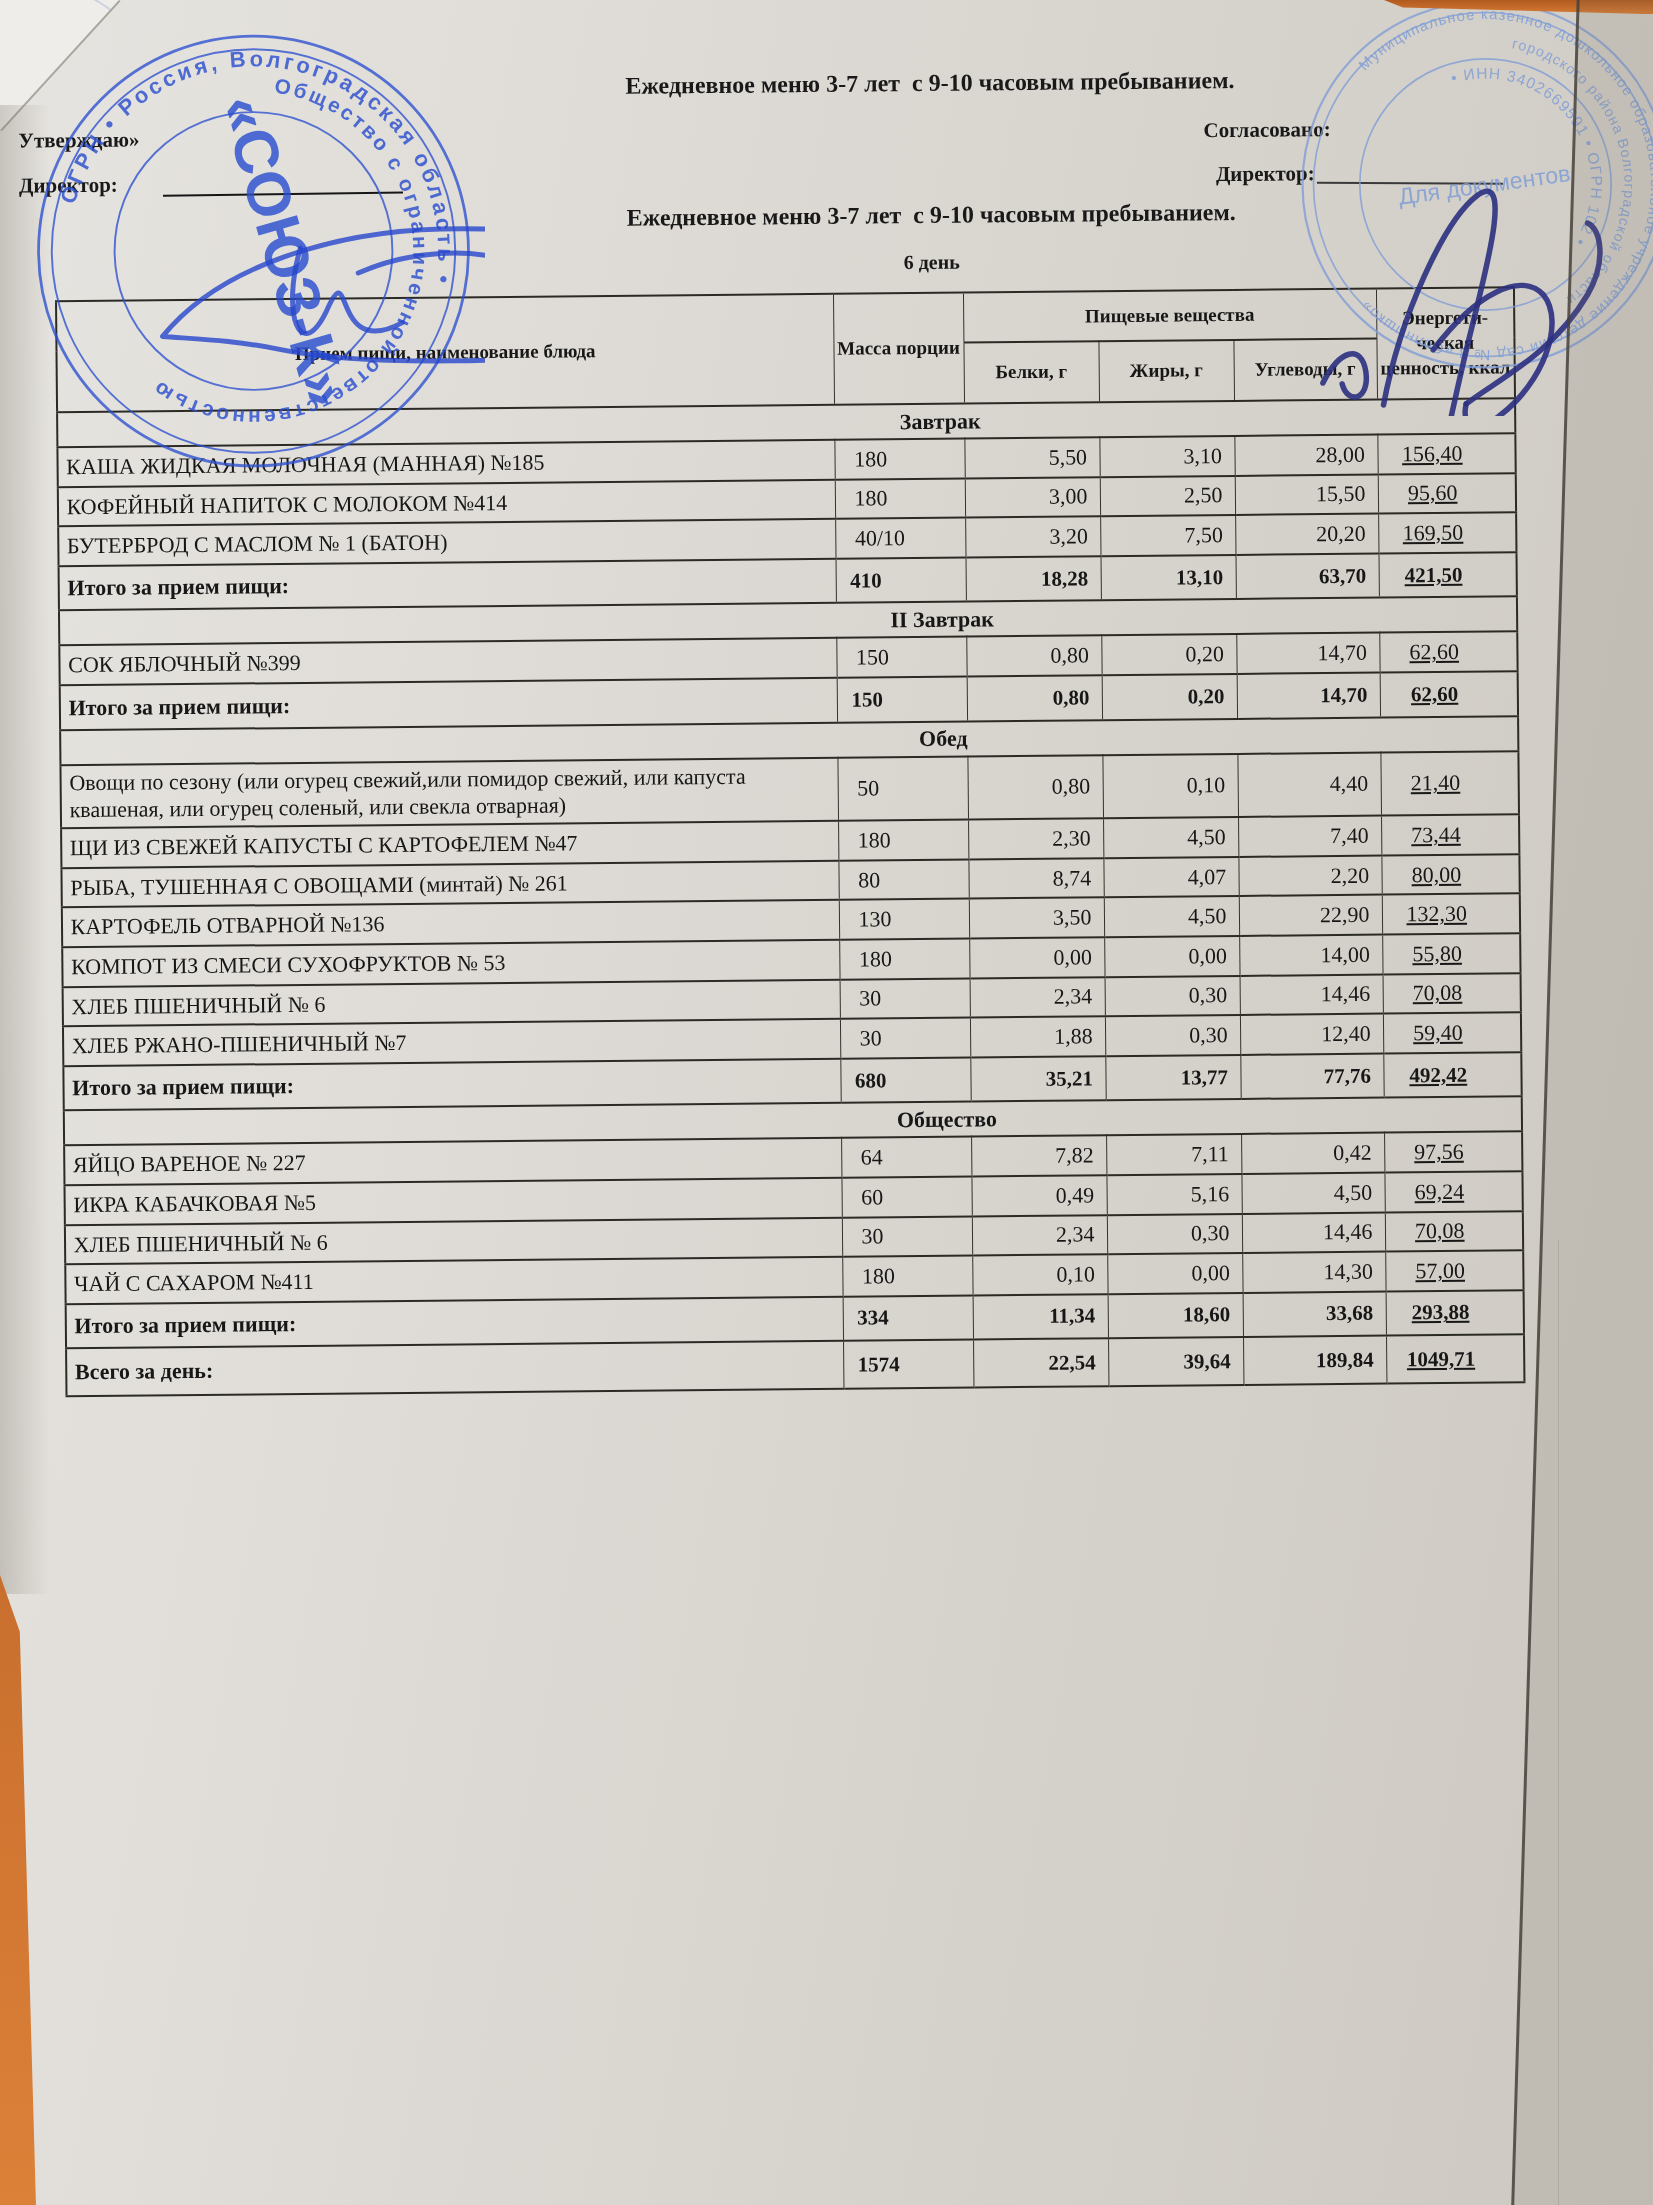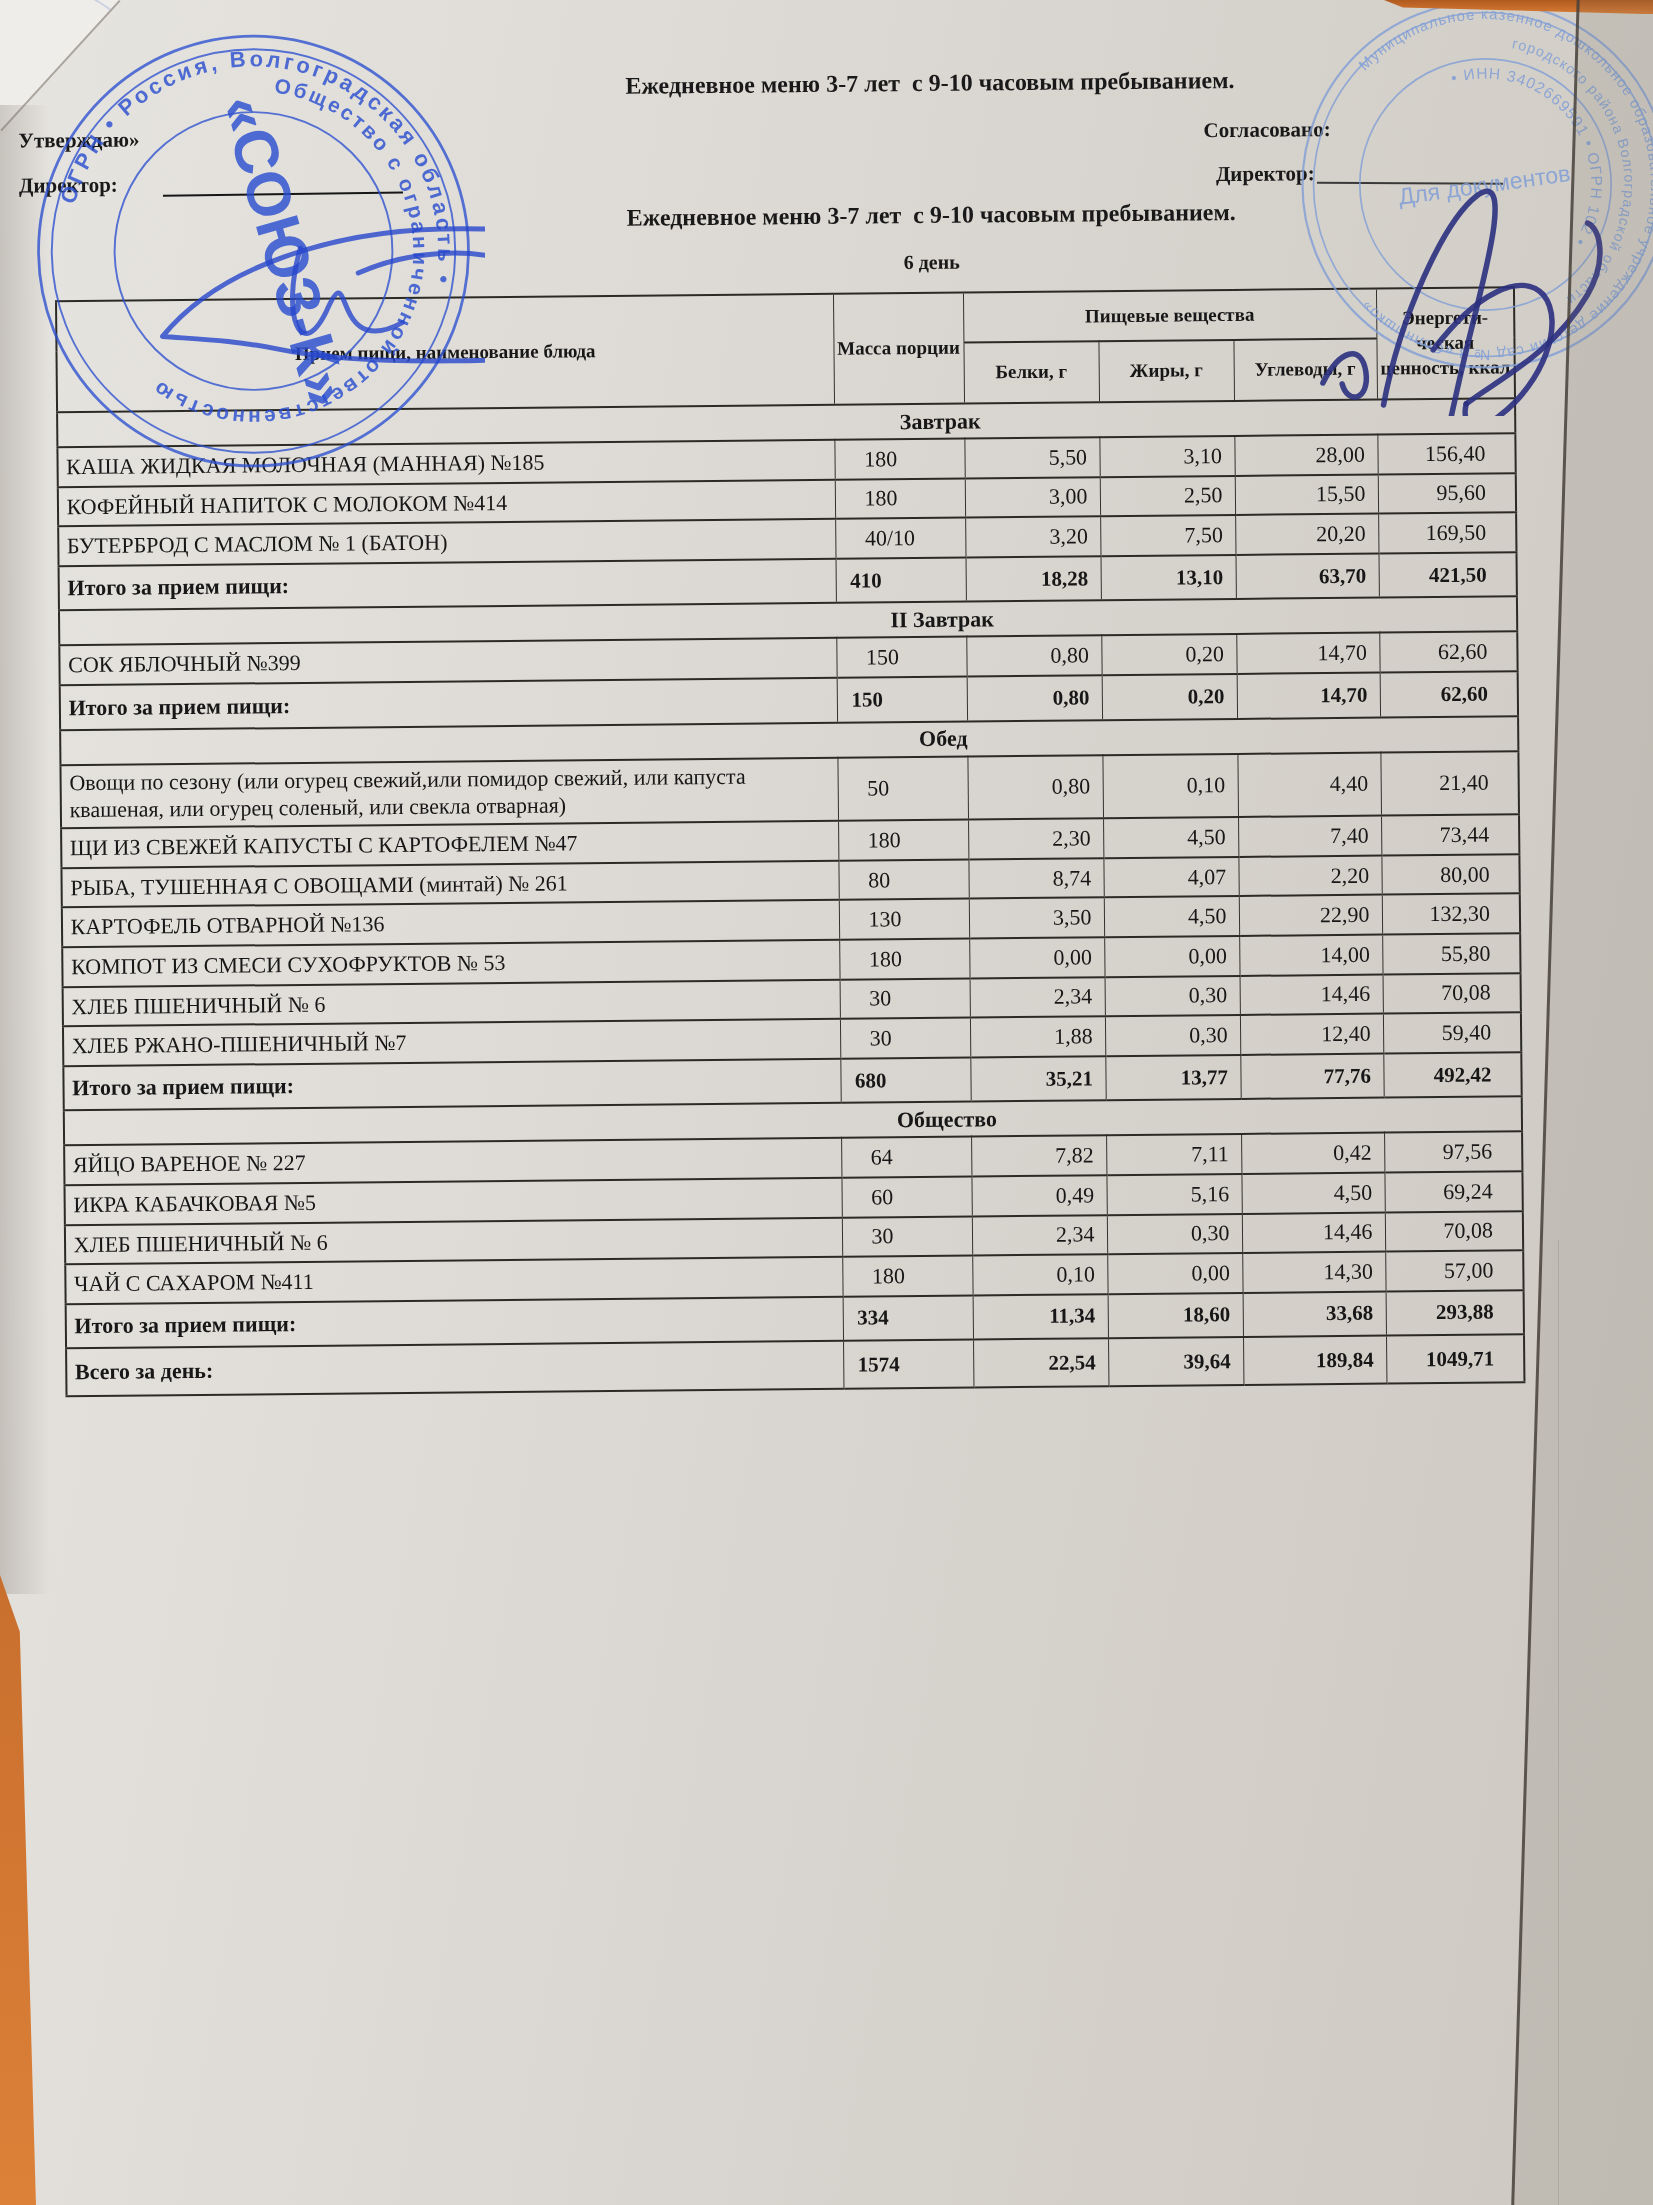--- a/index.html
+++ b/index.html
@@ -55,23 +55,23 @@
   .hrow1 th{height:46px;font-size:19px;}
   .hrow2 th{height:57px;font-size:19px;}
   .th-meal{font-size:20px;}
   .th-kcal{font-size:17.6px;padding:0 2.2px;}
   .section-cell{height:31px;font-weight:bold;font-size:22px;text-align:center;}
   .section-label{position:relative;left:154px;}
   .dish-row td{height:31px;font-size:22px;}
   .total-row td{height:36px;font-size:22px;font-weight:bold;}
   .grand-row td{height:39px;font-size:22px;font-weight:bold;}
   .c-name{text-align:left;padding:3.3px 5.5px 3.3px 7.7px;line-height:1.25;}
-  .c-mass{text-align:left;padding-left:29px;font-size:21px;}
+  .c-mass{text-align:left;padding-left:19px;font-size:21px;}
   .c-num{text-align:right;padding-right:12px;font-size:21px;}
-  .c-kcal{text-align:right;padding-right:29px;font-size:21px;}
+  .c-kcal{text-align:center;padding-right:29px;font-size:21px;text-decoration:underline;}
   .total-row .c-mass,.grand-row .c-mass{padding-left:14px;}
   .total-row td,.grand-row td{font-size:21px;}
   .total-row .c-name,.grand-row .c-name{font-size:22px;}
   .boxed{border:3.3px solid #232119;}
 
   
   .stamp{position:absolute;pointer-events:none;}
   .stamp-left{left:22px;top:13.8px;width:463px;height:474px;z-index:5;}
   .stamp-right{left:1265px;top:-36px;width:441px;height:452px;z-index:5;}
 </style>

